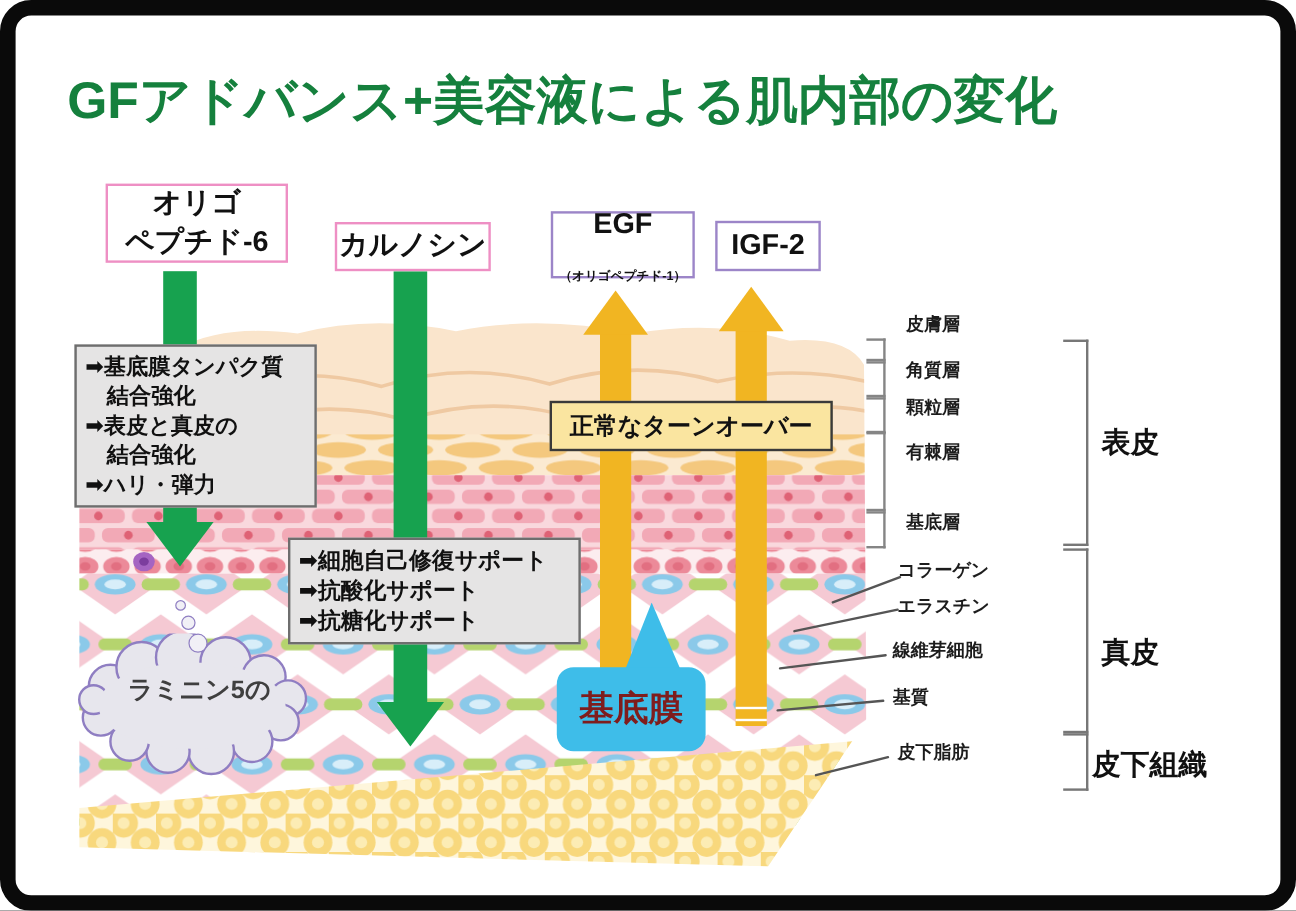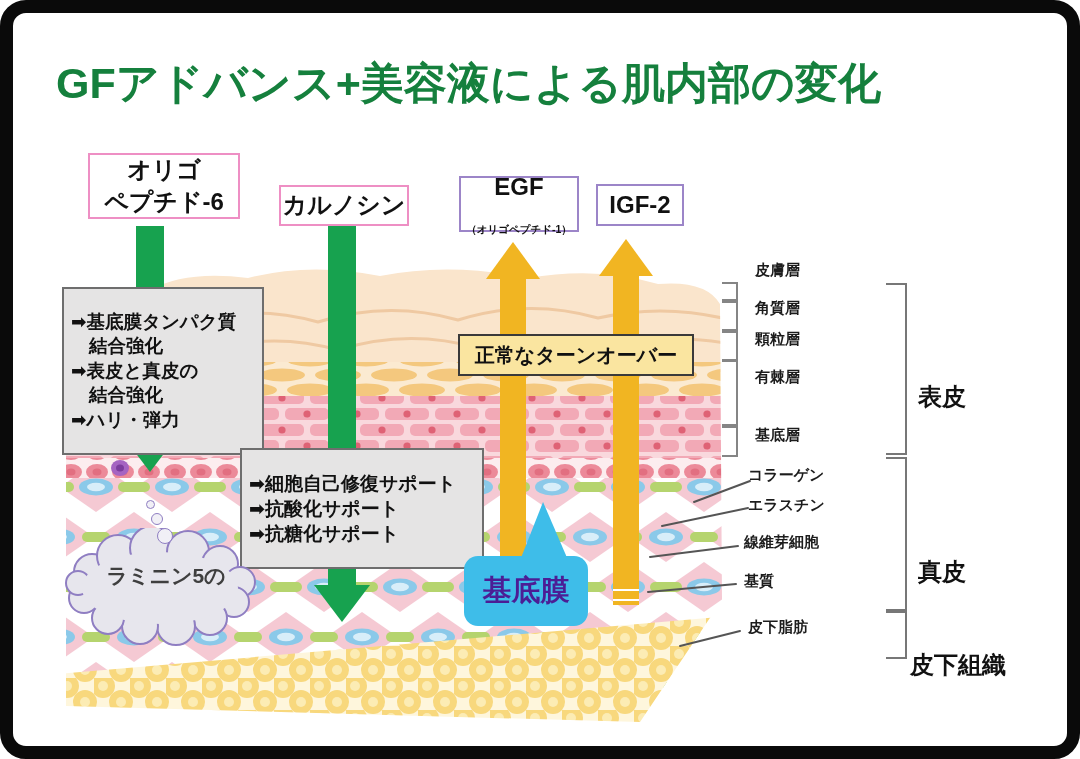--- a/index.html
+++ b/index.html
@@ -38,54 +38,54 @@
      border-bottom:37px solid var(--arrow-yellow,#F1B522);}
   .arrow.up .base-marks{position:absolute; bottom:4px; left:50%; transform:translateX(-50%);
      width:26px; height:8px; border-top:2.5px solid #fff; border-bottom:2.5px solid #fff;}
   #arrow-green-1{left:122px; top:226px; width:56px; height:246px;}
   #arrow-green-2{left:314px; top:226px; width:56px; height:396px;}
   #arrow-yellow-egf{left:486px; top:242px; width:54px; height:358px;}
   #arrow-yellow-igf2{left:599px; top:239px; width:54px; height:366px;}
 
   
   .effectbox{position:absolute; background:var(--info-box-bg,#E5E4E4); border:2px solid #6E6E6E;
-     color:#111; font-weight:700; padding:21px 7px; z-index:6; line-height:1.32;}
+     color:#111; font-weight:700; padding:5px 7px; z-index:6; line-height:1.32;}
   #effect-box-1{left:62px; top:287px; width:184px; font-size:18.5px;}
   #effect-box-2{left:240px; top:448px; width:226px; font-size:19px;}
   .effectbox .indent{padding-left:18px;}
 
   
   #turnover-box{position:absolute; left:458px; top:334px; width:232px; height:38px; z-index:6;
      background:var(--turnover-bg,#FAE5A0); border:2px solid #3a3a3a; color:#111;
      font-size:20px; font-weight:700; display:flex; align-items:center; justify-content:center; white-space:nowrap;}
 
   
   #basement-bubble{position:absolute; left:464px; top:556px; width:124px; height:70px; z-index:7;
-     background:var(--basement-bubble,#3EBDE9); border-radius:14px; color:#4c1d95;
+     background:var(--basement-bubble,#3EBDE9); border-radius:14px; color:#7f1d1d;
      font-size:29px; font-weight:800; display:flex; align-items:center; justify-content:center;}
   #basement-pointer{position:absolute; left:516px; top:502px; width:52px; height:58px; z-index:7;
      background:var(--basement-bubble,#3EBDE9);
      clip-path:polygon(52% 0%, 8% 100%, 100% 100%);}
 
   
   #cloud-svg{position:absolute; left:64px; top:528px; z-index:6;}
   #cloud-text{position:absolute; left:80px; top:562px; width:172px; z-index:7; text-align:center;
      font-size:21px; font-weight:700; color:#3F3F3F; line-height:1.3;}
   .trail{position:absolute; border:1.5px solid var(--cloud-border,#8F7EC2); background:#F1F0F6; border-radius:50%; z-index:6;}
   #trail-1{left:146px; top:500px; width:7px; height:7px;}
   #trail-2{left:151px; top:513px; width:10px; height:10px;}
   #trail-3{left:157px; top:528px; width:14px; height:14px;}
 
   
   #skin-svg{position:absolute; left:58px; top:262px; z-index:1;}
   #leader-svg{position:absolute; left:630px; top:455px; z-index:2;}
 
   
   .lbl{position:absolute; font-size:15px; font-weight:700; color:#1c1c1c; white-space:nowrap; z-index:5;}
-  .seclbl{position:absolute; font-size:24px; font-weight:700; color:#111; white-space:nowrap; z-index:5;margin-top:28px;}
+  .seclbl{position:absolute; font-size:24px; font-weight:700; color:#111; white-space:nowrap; z-index:5;}
   .sbracket{position:absolute; width:14px; border:2px solid #858585; border-left:none; z-index:4;}
   .lbracket{position:absolute; width:19px; border:2.5px solid #777; border-left:none; z-index:4;}
 </style>
 </head>
 <body>
 
 <div id="stage">
 
   <svg id="skin-svg" width="695" height="475" viewBox="0 0 695 475">
     <defs>

